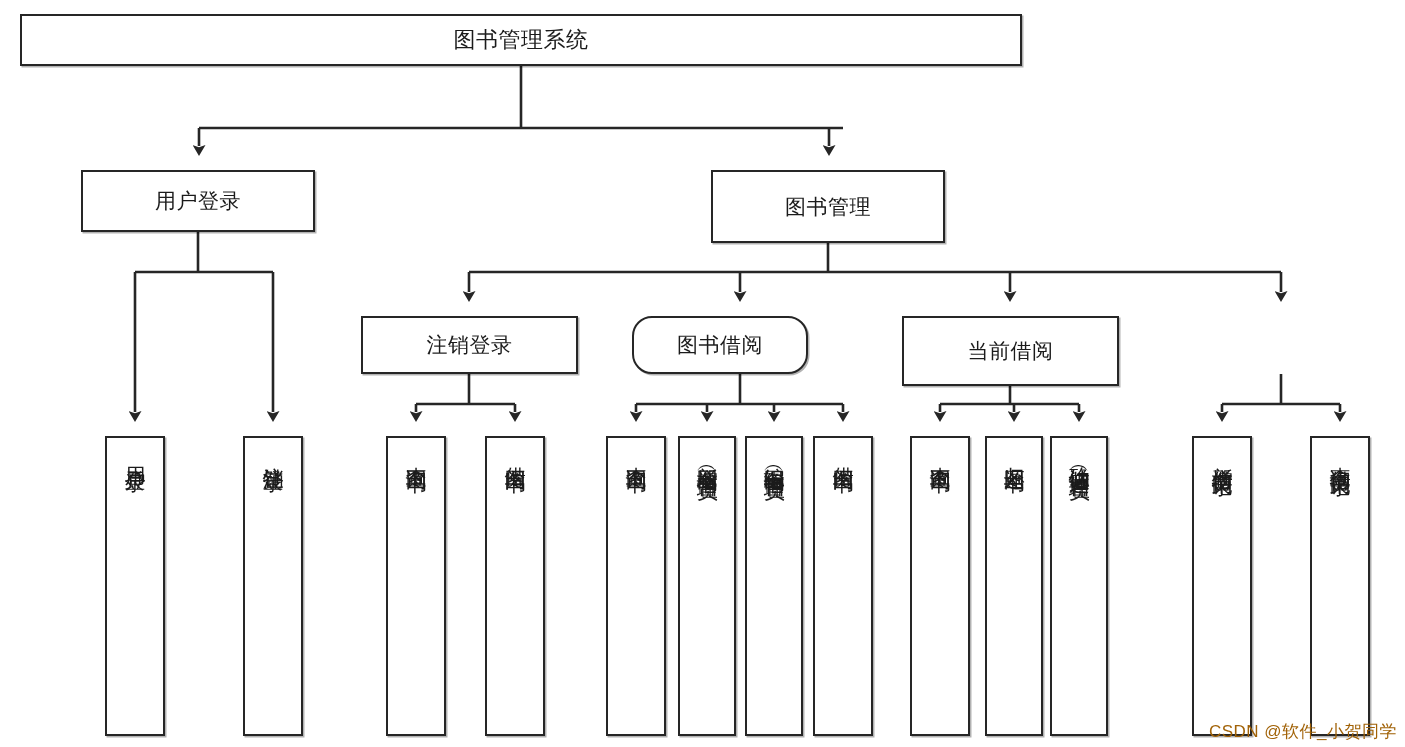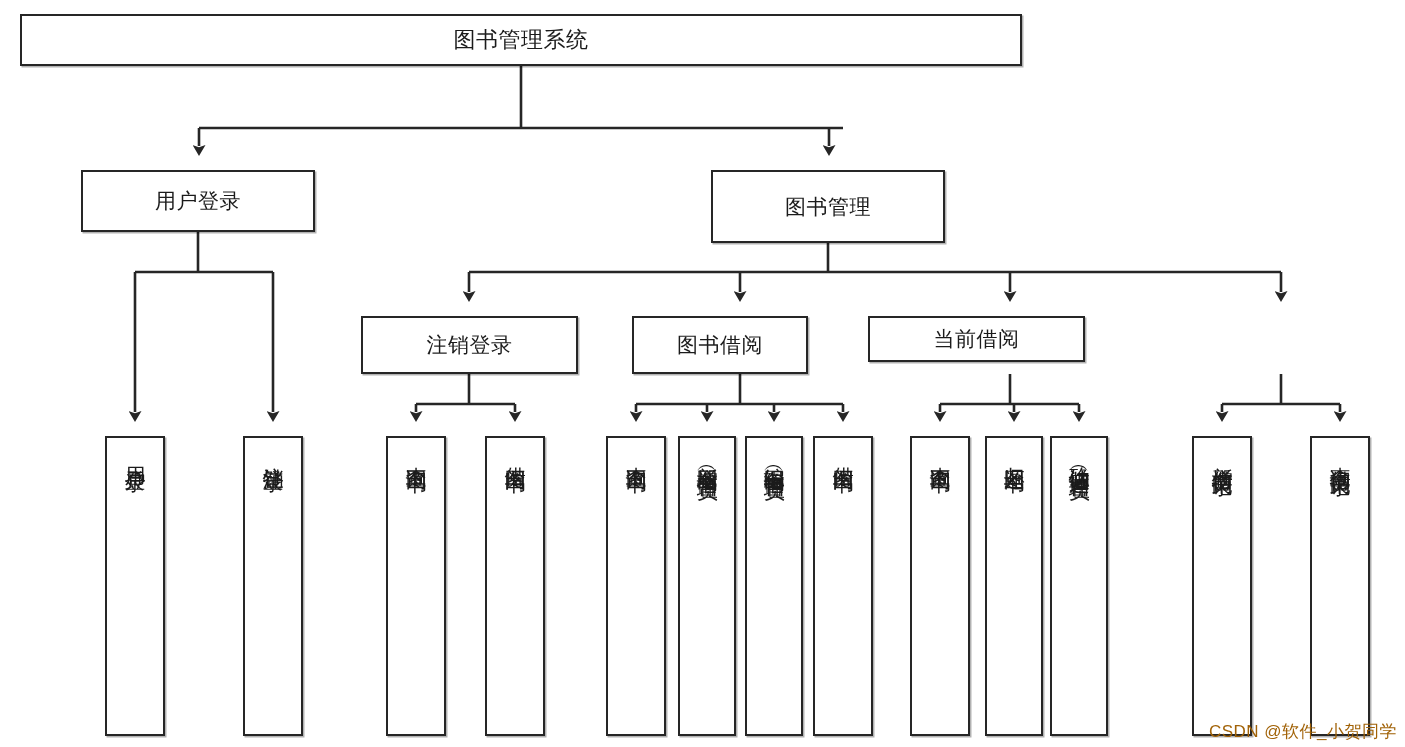--- a/index.html
+++ b/index.html
@@ -141,24 +141,24 @@
   <div class="node-box horizontal" id="box-l2-0" style="left: 81px; top: 170px; width: 234px; height: 62px;">
     <span class="node-label">用户登录</span>
   </div>
   <div class="node-box horizontal" id="box-l2-1" style="left: 711px; top: 170px; width: 234px; height: 73px;">
     <span class="node-label">图书管理</span>
   </div>
 
   <div class="node-box horizontal" id="box-l3-0" style="left: 361px; top: 316px; width: 217px; height: 58px;">
     <span class="node-label">注销登录</span>
   </div>
-  <div class="node-box horizontal" id="box-l3-1" style="left: 632px; top: 316px; width: 176px; height: 58px;">
+  <div class="node-box horizontal" id="box-l3-1" style="left: 632px; top: 316px; width: 176px; height: 58px; border-radius: 20px;">
     <span class="node-label">图书借阅</span>
   </div>
-  <div class="node-box horizontal" id="box-l3-2" style="left: 868px; top: 316px; width: 217px; height: 46px;">
+  <div class="node-box horizontal" id="box-l3-2" style="left: 902px; top: 316px; width: 217px; height: 70px;">
     <span class="node-label">当前借阅</span>
   </div>
 
   <div class="node-box vertical" id="box-leaf-0" style="left: 105px; top: 436px; width: 60px; height: 300px;">
     <span class="node-label">用户登录</span>
   </div>
   <div class="node-box vertical" id="box-leaf-1" style="left: 243px; top: 436px; width: 60px; height: 300px;">
     <span class="node-label">注销登录</span>
   </div>
   <div class="node-box vertical" id="box-leaf-2" style="left: 386px; top: 436px; width: 60px; height: 300px;">

